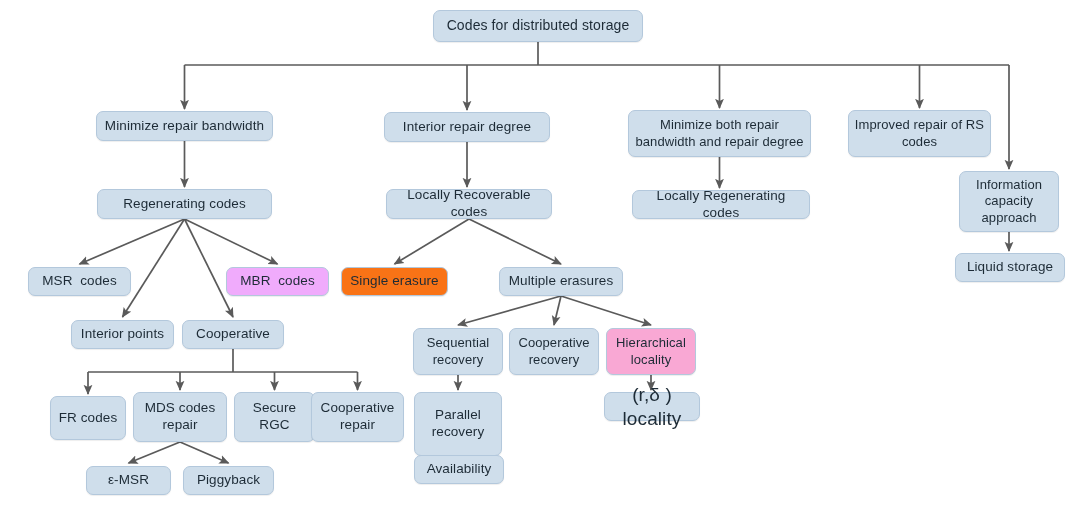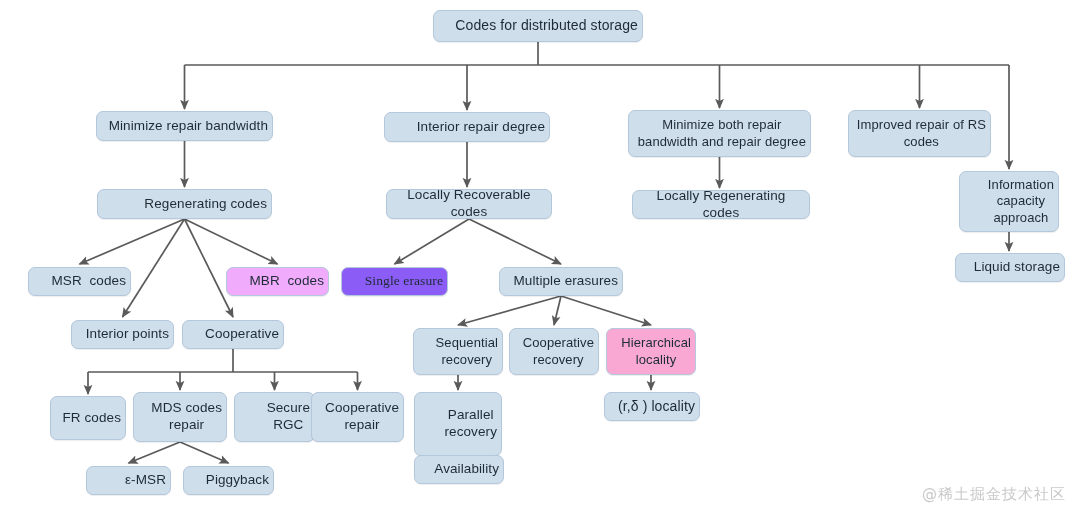--- a/index.html
+++ b/index.html
@@ -25,21 +25,21 @@
   }
   .node {
     position: absolute;
     box-sizing: border-box;
     background: #cfdeeb;
     border: 1px solid #b3c8dc;
     border-radius: 7px;
     color: #1d2b36;
     display: flex;
     align-items: center;
-    justify-content: flex-end;
+    justify-content: center;
     text-align: center;
     line-height: 1.25;
     font-size: 13.5px;
     letter-spacing: 0.1px;
     padding: 2px 4px;
     box-shadow: 0 1px 1px rgba(0,0,0,0.07);
   }
   .node span {
     display: block;
     white-space: pre-wrap;
@@ -132,21 +132,21 @@
         <span>Information
 capacity
 approach</span>
       </div>
       <div class="node" style="left: 28px; top: 267px; width: 103px; height: 29px; font-size: 13.5px; background: rgb(207, 222, 235); border-color: rgb(179, 200, 220); color: rgb(29, 43, 54);">
         <span>MSR  codes</span>
       </div>
       <div class="node" style="left: 226px; top: 267px; width: 103px; height: 29px; font-size: 13.5px; background: #f0abfc; border-color: rgb(179, 200, 220); color: rgb(29, 43, 54);">
         <span>MBR  codes</span>
       </div>
-      <div class="node" style="left: 341px; top: 267px; width: 107px; height: 29px; font-size: 13.5px; background: #8b5cf6; border-color: rgb(179, 200, 220); color: rgb(29, 43, 54); font-family: Liberation Serif, serif;">
+      <div class="node" style="left: 341px; top: 267px; width: 107px; height: 29px; font-size: 13.5px; background: #f97316; border-color: rgb(179, 200, 220); color: rgb(29, 43, 54);">
         <span>Single erasure</span>
       </div>
       <div class="node" style="left: 499px; top: 267px; width: 124px; height: 29px; font-size: 13.5px; background: rgb(207, 222, 235); border-color: rgb(179, 200, 220); color: rgb(29, 43, 54);">
         <span>Multiple erasures</span>
       </div>
       <div class="node" style="left: 955px; top: 253px; width: 110px; height: 29px; font-size: 13.5px; background: rgb(207, 222, 235); border-color: rgb(179, 200, 220); color: rgb(29, 43, 54);">
         <span>Liquid storage</span>
       </div>
       <div class="node" style="left: 71px; top: 320px; width: 103px; height: 29px; font-size: 13.5px; background: rgb(207, 222, 235); border-color: rgb(179, 200, 220); color: rgb(29, 43, 54);">
         <span>Interior points</span>
@@ -178,29 +178,28 @@
 RGC</span>
       </div>
       <div class="node" style="left: 311px; top: 392px; width: 93px; height: 50px; font-size: 13.5px; background: rgb(207, 222, 235); border-color: rgb(179, 200, 220); color: rgb(29, 43, 54);">
         <span>Cooperative
 repair</span>
       </div>
       <div class="node" style="left: 414px; top: 392px; width: 88px; height: 64px; font-size: 13.5px; background: rgb(207, 222, 235); border-color: rgb(179, 200, 220); color: rgb(29, 43, 54);">
         <span>Parallel
 recovery</span>
       </div>
-      <div class="node" style="left: 604px; top: 392px; width: 96px; height: 29px; font-size: 14px; background: rgb(207, 222, 235); border-color: rgb(179, 200, 220); color: rgb(29, 43, 54);">
+      <div class="node" style="left: 604px; top: 392px; width: 96px; height: 29px; font-size: 19px; background: rgb(207, 222, 235); border-color: rgb(179, 200, 220); color: rgb(29, 43, 54);">
         <span>(r,δ ) locality</span>
       </div>
       <div class="node" style="left: 414px; top: 455px; width: 90px; height: 29px; font-size: 13.5px; background: rgb(207, 222, 235); border-color: rgb(179, 200, 220); color: rgb(29, 43, 54);">
         <span>Availability</span>
       </div>
       <div class="node" style="left: 86px; top: 466px; width: 85px; height: 29px; font-size: 13.5px; background: rgb(207, 222, 235); border-color: rgb(179, 200, 220); color: rgb(29, 43, 54);">
         <span>ε-MSR</span>
       </div>
       <div class="node" style="left: 183px; top: 466px; width: 91px; height: 29px; font-size: 13.5px; background: rgb(207, 222, 235); border-color: rgb(179, 200, 220); color: rgb(29, 43, 54);">
         <span>Piggyback</span>
       </div>
     </div>
 
-  <div class="watermark">@稀土掘金技术社区</div>
 
 </div>
 
 </body></html>

